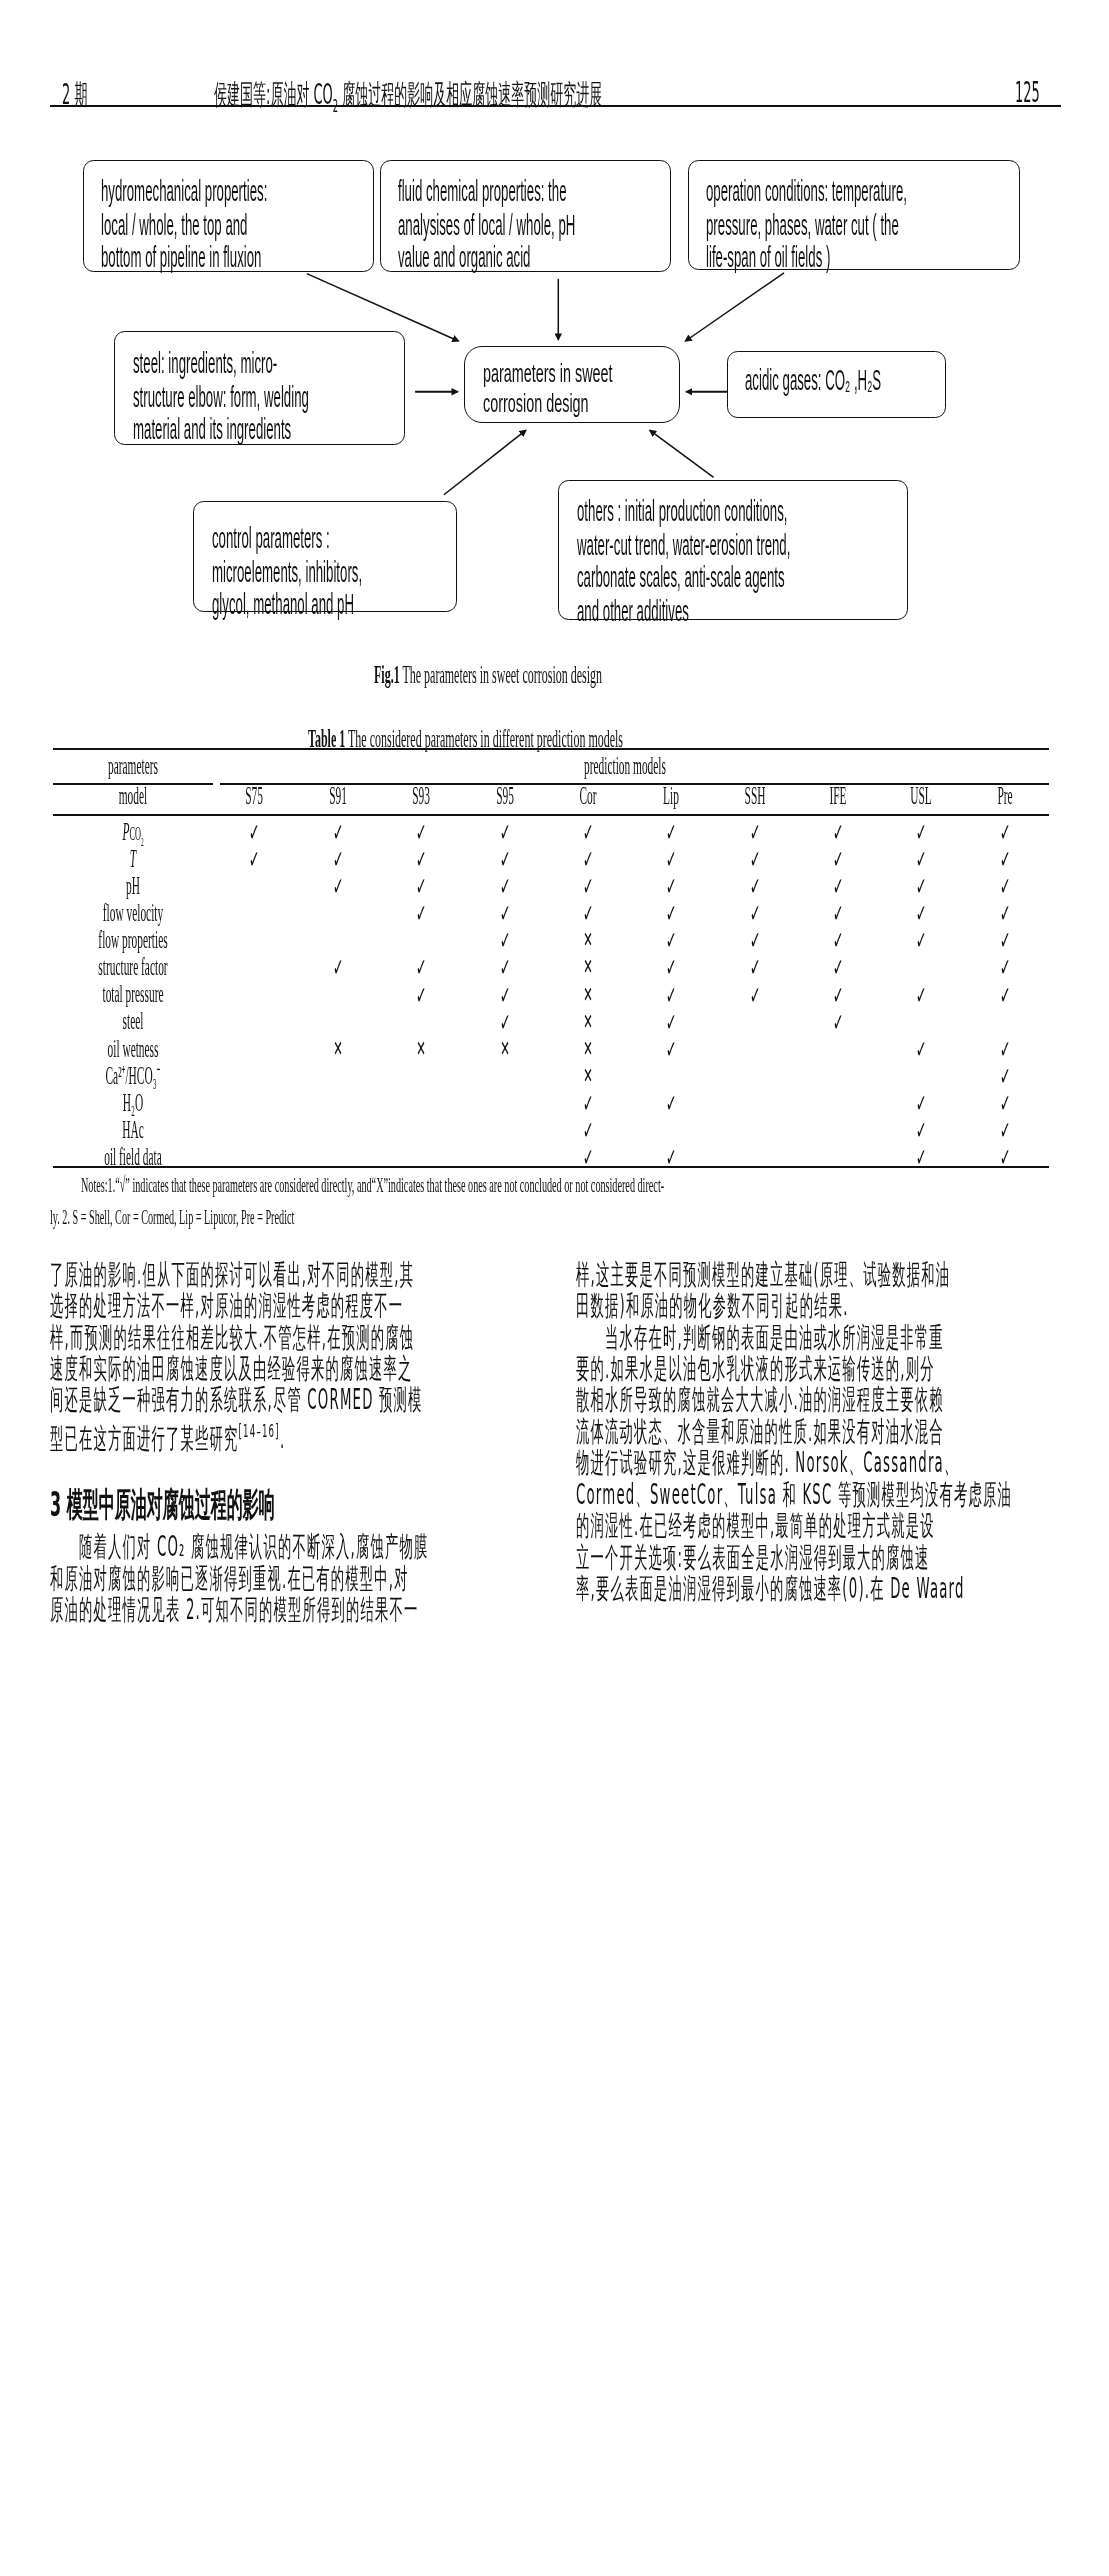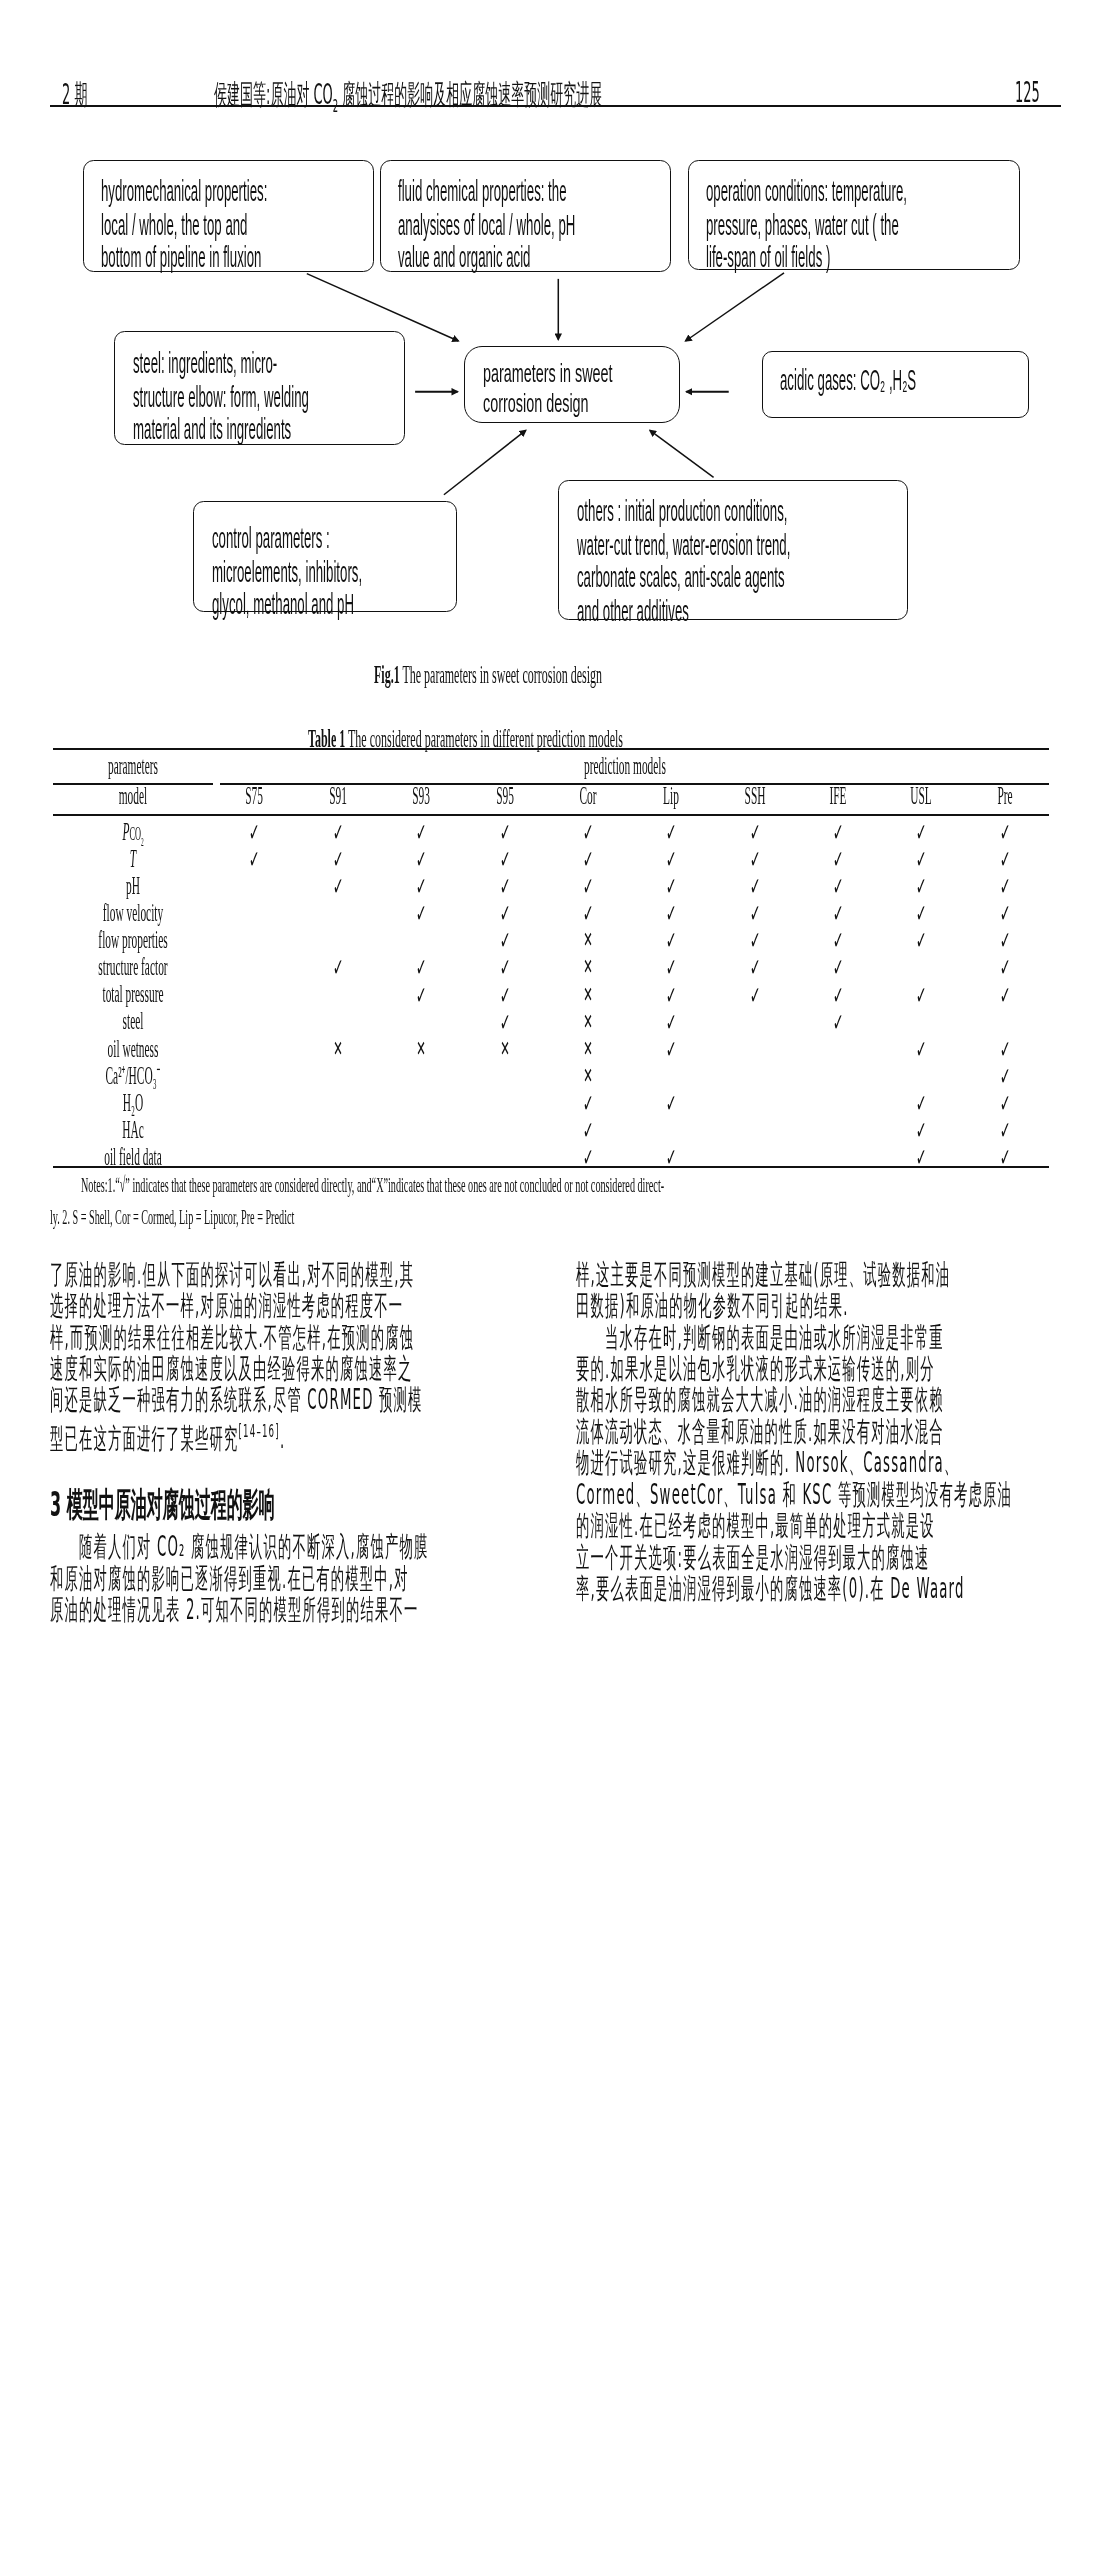--- a/index.html
+++ b/index.html
@@ -81,21 +81,21 @@
       <div>structure elbow: form, welding</div>
       <div>material and its ingredients</div>
     </div>
   </div>
   <div class="box center" style="left:464px; top:346px; width:216px; height:77px;">
     <div class="lines" style="left:18px; top:12px; transform:scale(1,1.75);">
       <div>parameters in sweet</div>
       <div>corrosion design</div>
     </div>
   </div>
-  <div class="box" style="left:762px; top:351px; width:267px; height:67px;border-radius:10px;">
+  <div class="box" style="left:727px; top:351px; width:219px; height:67px;">
     <div class="lines" style="left:16.7px; top:12px;">
       <div>acidic gases: CO₂ ,H₂S</div>
     </div>
   </div>
   <div class="box" style="left:193px; top:501px; width:264px; height:111px;">
     <div class="lines" style="left:18px; top:19.7px;">
       <div>control parameters :</div>
       <div>microelements, inhibitors,</div>
       <div>glycol, methanol and pH</div>
     </div>

